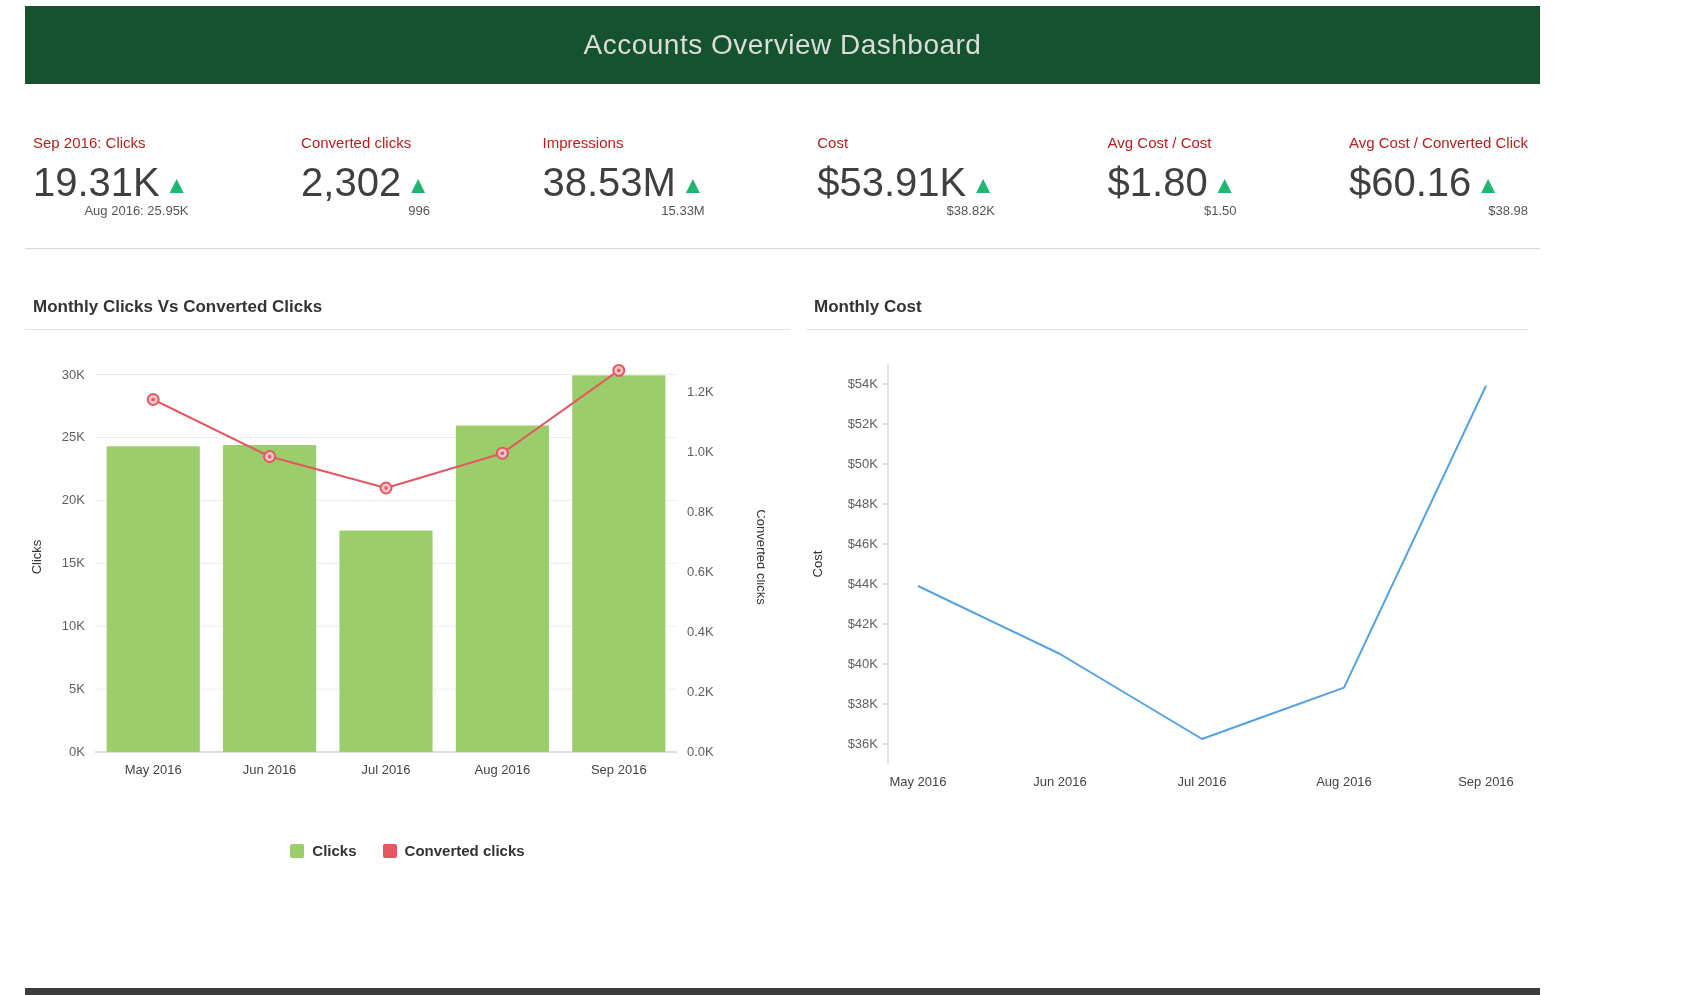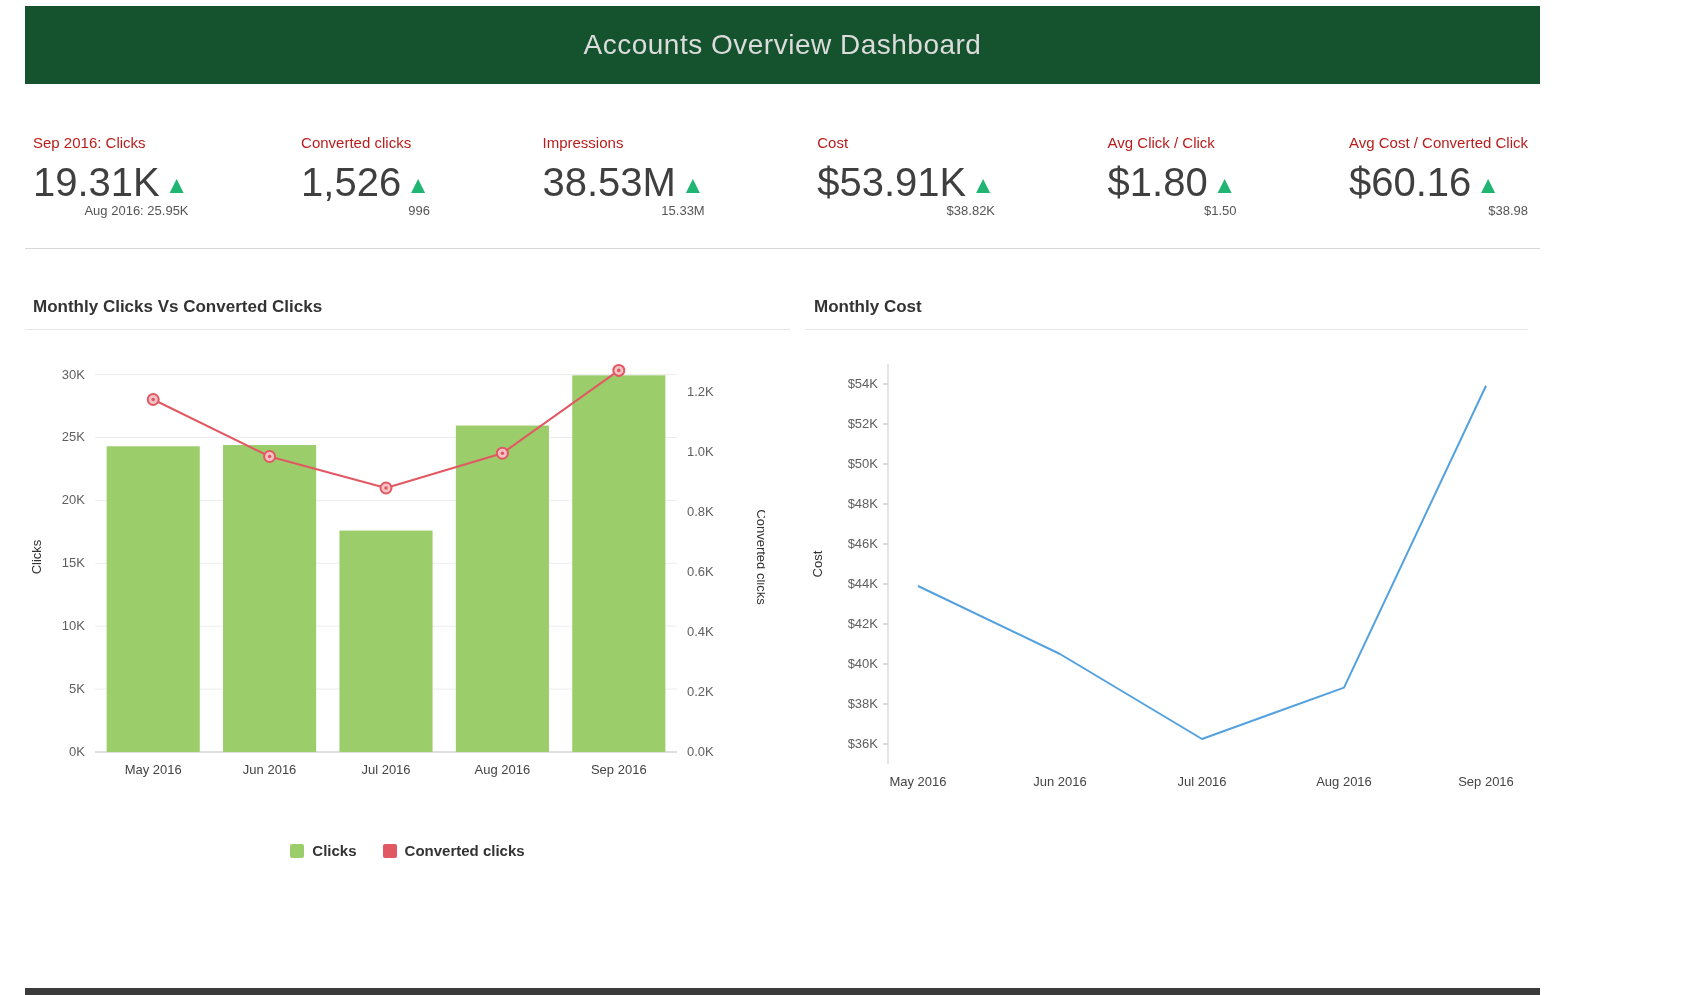--- a/index.html
+++ b/index.html
@@ -46,35 +46,35 @@
   </header>
 
   <section class="kpi-row">
     <div class="kpi">
       <div class="kpi-label">Sep 2016: Clicks</div>
       <div class="kpi-value"><span>19.31K</span><span class="tri"></span></div>
       <div class="kpi-prev">Aug 2016: 25.95K</div>
     </div>
     <div class="kpi">
       <div class="kpi-label">Converted clicks</div>
-      <div class="kpi-value"><span>1,526</span><span class="tri"></span></div>
+      <div class="kpi-value"><span>2,302</span><span class="tri"></span></div>
       <div class="kpi-prev">996</div>
     </div>
     <div class="kpi">
       <div class="kpi-label">Impressions</div>
       <div class="kpi-value"><span>38.53M</span><span class="tri"></span></div>
       <div class="kpi-prev">15.33M</div>
     </div>
     <div class="kpi">
       <div class="kpi-label">Cost</div>
       <div class="kpi-value"><span>$53.91K</span><span class="tri"></span></div>
       <div class="kpi-prev">$38.82K</div>
     </div>
     <div class="kpi">
-      <div class="kpi-label">Avg Click / Click</div>
+      <div class="kpi-label">Avg Cost / Cost</div>
       <div class="kpi-value"><span>$1.80</span><span class="tri"></span></div>
       <div class="kpi-prev">$1.50</div>
     </div>
     <div class="kpi">
       <div class="kpi-label">Avg Cost / Converted Click</div>
       <div class="kpi-value"><span>$60.16</span><span class="tri"></span></div>
       <div class="kpi-prev">$38.98</div>
     </div>
   </section>
 

